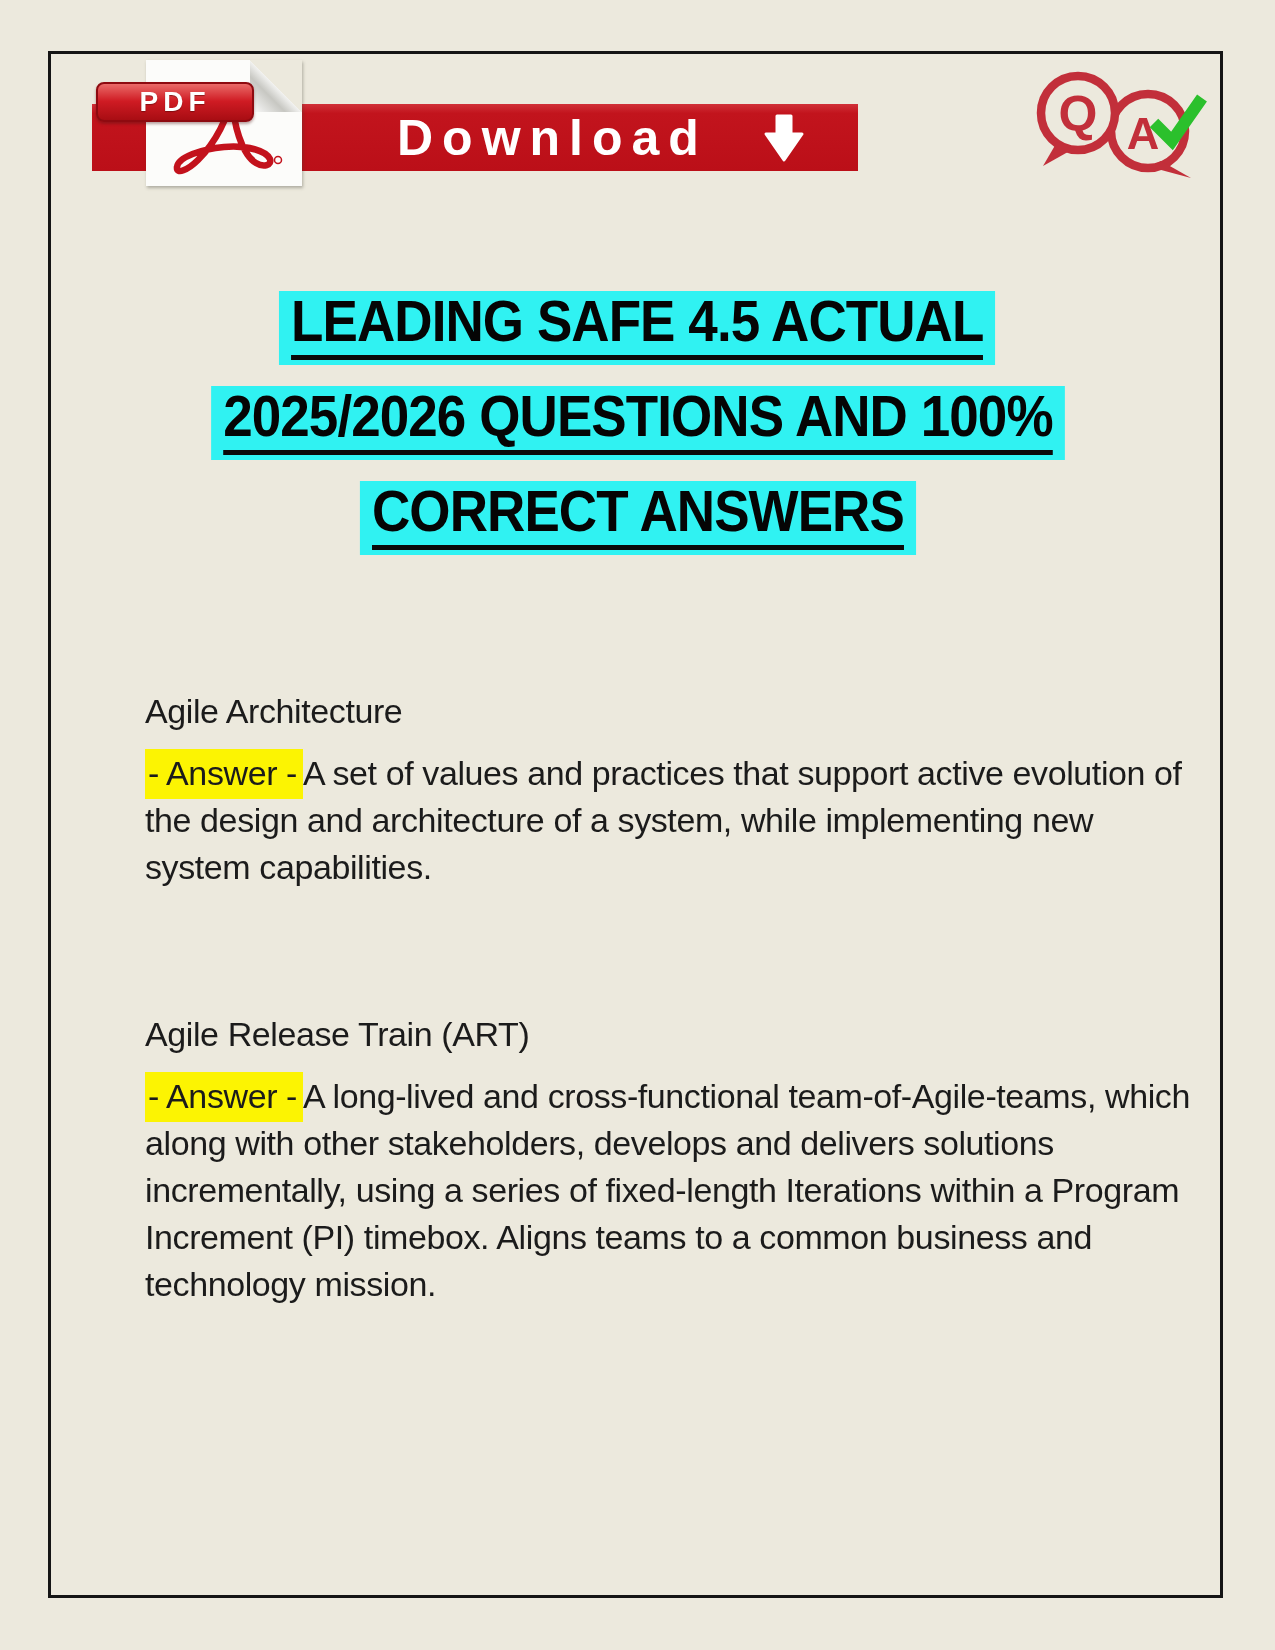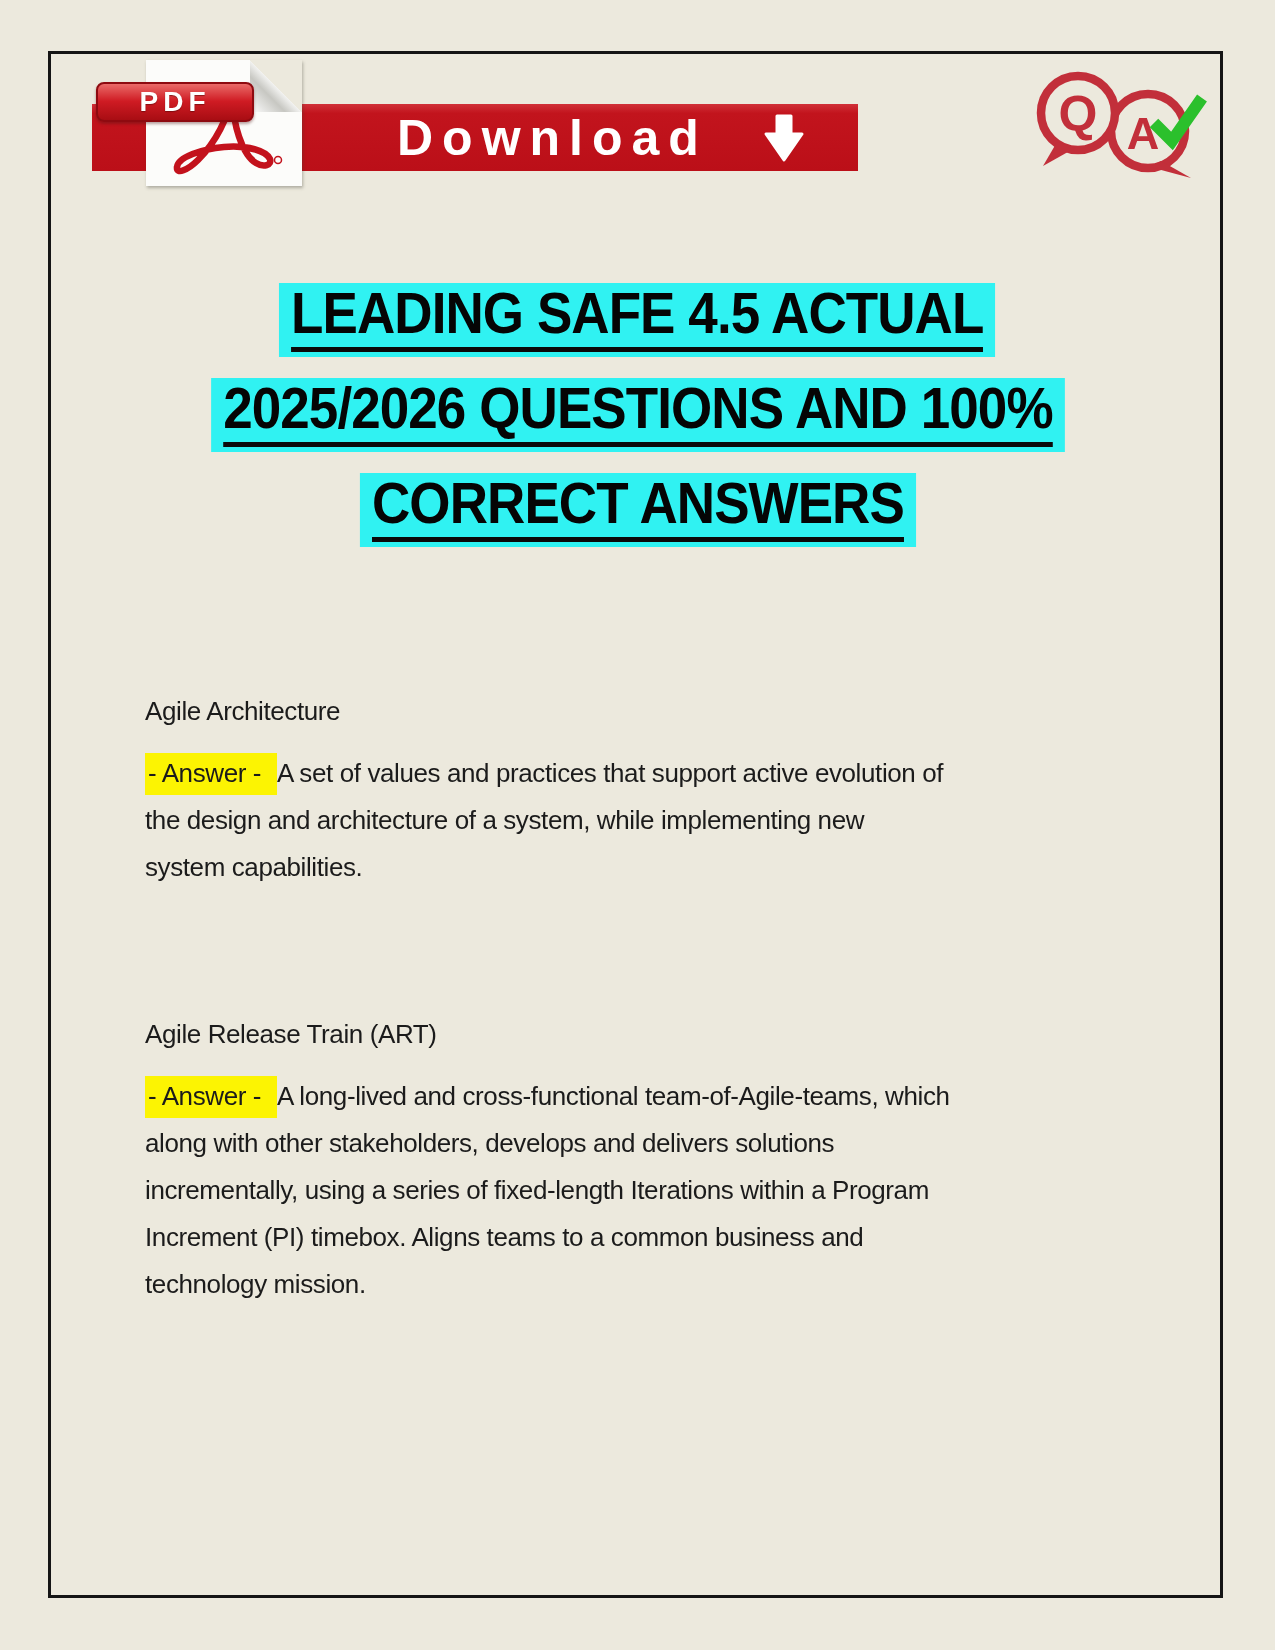--- a/index.html
+++ b/index.html
@@ -51,40 +51,40 @@
   }
   .pdf-badge span {
     color:#fff; font-weight:bold; font-size:28px; letter-spacing:5px;
     line-height:1; text-shadow:0 1px 1px rgba(90,10,10,.6);
   }
 
   .qa-logo { position:absolute; left:1026px; top:68px; }
 
   
   .title { position:absolute; left:0; right:0; top:283px; text-align:center; }
-  .title-line { height:67px; margin-bottom:28px; }
+  .title-line { height:67px; margin-bottom:28px;margin-top:8px; }
   .hl {
     display:inline-block; background:#30F2F2; padding:3px 13px 5px;
     transform:scaleX(0.93); transform-origin:center;
   }
   .hl-inner {
     display:inline-block; font-weight:bold; font-size:57px; line-height:0.96;
     color:#050505; letter-spacing:-1px;
     border-bottom:5px solid #0a0a0a; padding-bottom:6px;
   }
 
   
   .content {
     position:absolute; left:145px; top:688px; width:965px;
-    font-size:26px; line-height:47px; letter-spacing:-0.4px; color:#1b1b1b;
+    font-size:34px; line-height:47px; letter-spacing:-0.4px; color:#1b1b1b;
   }
   .section + .section { margin-top:120px; }
   .para { margin-top:15px; }
   .line { white-space:nowrap; }
-  .ans-hl { background:#FCF402; padding:5px 16px 7px 3px; }
+  .ans-hl { background:#FCF402; padding:5px 6px 7px 3px; }
 </style>
 </head>
 <body>
 
 <div class="screen">
 
   <div class="frame"></div>
 
   <a class="banner">
     <span class="dl-text">Download</span>

